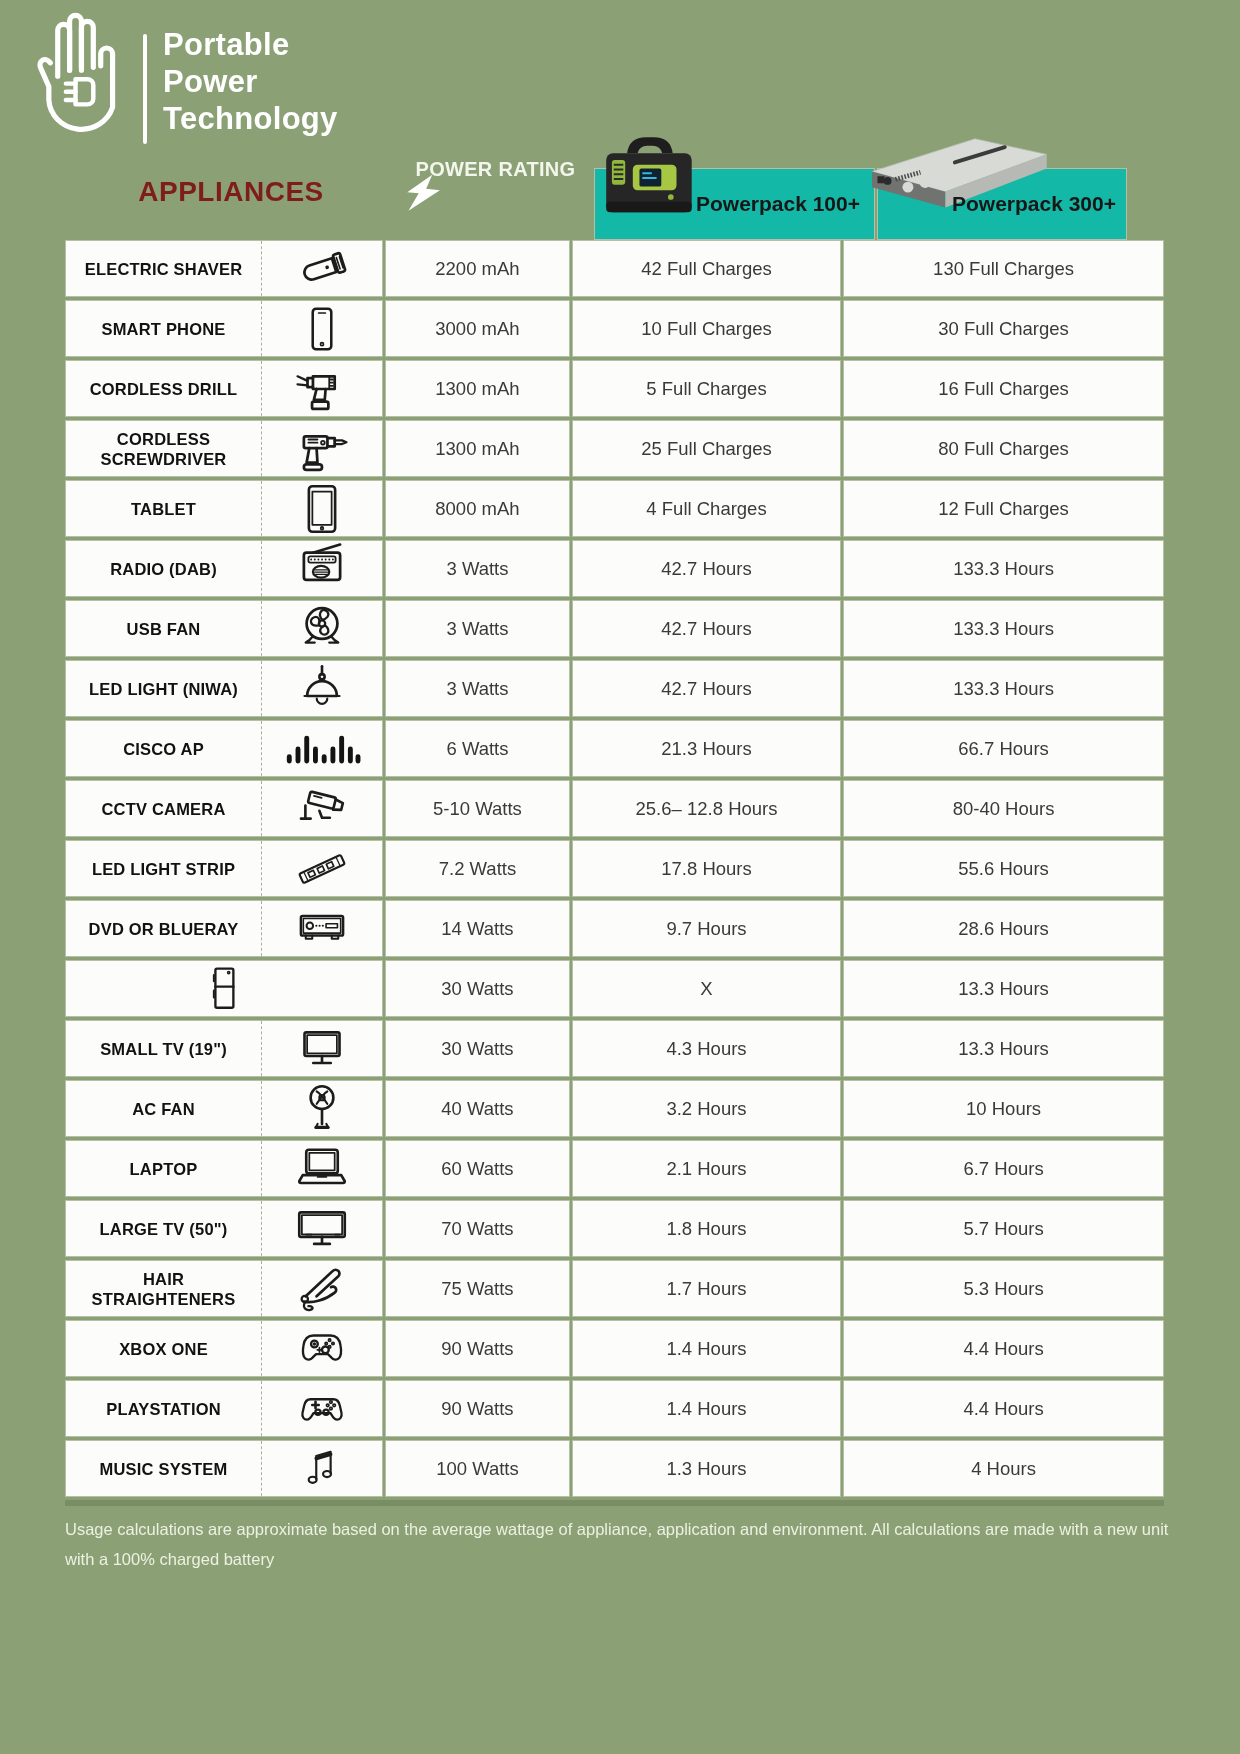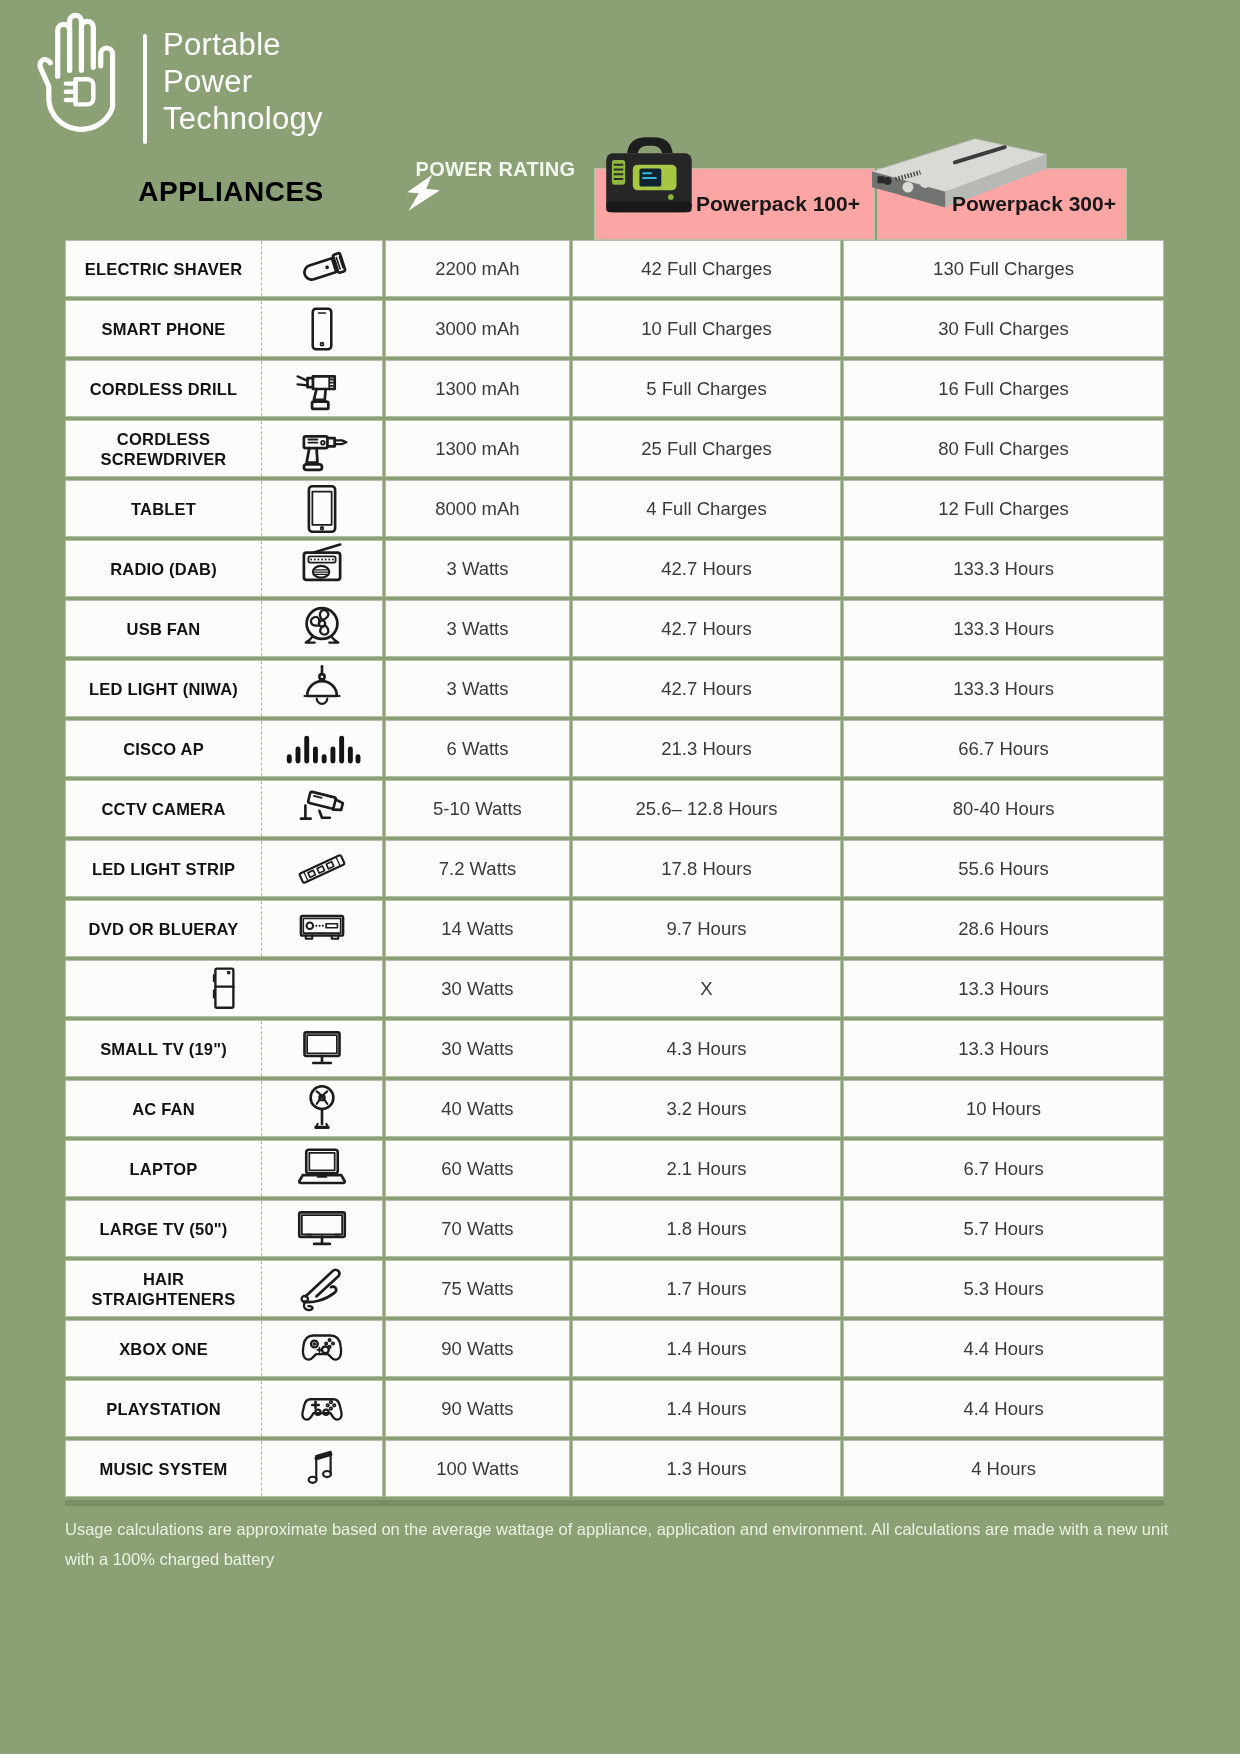--- a/index.html
+++ b/index.html
@@ -5,28 +5,28 @@
   html,body{margin:0;padding:0;}
   body{
     width:1240px;height:1754px;
     background:#8BA175;
     font-family:"Liberation Sans", sans-serif;
     position:relative;overflow:hidden;
   }
   
   .logo-wrap{position:absolute;left:25px;top:8px;display:flex;align-items:flex-start;}
   .logo-divider{width:4px;height:110px;background:#fff;border-radius:2px;margin:26px 16px 0 14px;}
-  .brand-text{margin-top:18px;color:#fff;font-weight:normal;font-size:31px;line-height:37px;letter-spacing:.3px;}
+  .brand-text{margin-top:18px;color:#fff;font-weight:bold;font-size:31px;line-height:37px;letter-spacing:.3px;}
   
   .appliances-heading{position:absolute;left:65px;top:176px;width:332px;text-align:center;
-    color:#000000;font-size:28px;font-weight:bold;letter-spacing:.5px;}
+    color:#7f1d1d;font-size:28px;font-weight:bold;letter-spacing:.5px;}
   .power-rating-head{position:absolute;left:392px;top:158px;width:207px;text-align:center;color:#F3F6EC;}
   .power-rating-label{font-size:20px;font-weight:bold;letter-spacing:.3px;}
   .bolt{margin-top:-2px;transform:translateX(10px) rotate(6deg);}
-  .pp-header{position:absolute;top:168px;height:72px;background:#fca5a5;border:1px solid #B6BFA7;
+  .pp-header{position:absolute;top:168px;height:72px;background:#14b8a6;border:1px solid #B6BFA7;
     box-sizing:border-box;display:flex;align-items:center;justify-content:flex-end;}
   #pp100-header{left:594px;width:281px;padding-right:14px;}
   #pp300-header{left:877px;width:250px;padding-right:10px;}
   .pp-header .pp-name{font-size:21px;font-weight:bold;color:#171717;position:relative;z-index:2;}
   .pp-img{position:absolute;z-index:1;}
   #pp100-img{left:-4px;top:-48px;}
   #pp300-img{left:-20px;top:-38px;}
   
   #table{position:absolute;left:65px;top:240px;width:1099px;}
   .row{display:flex;height:57px;margin-bottom:3px;}

